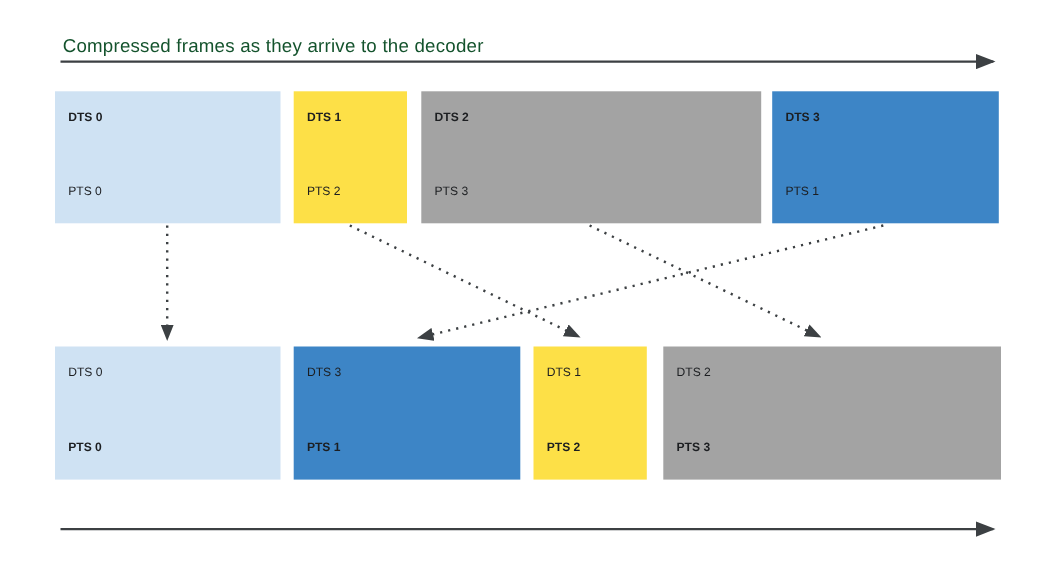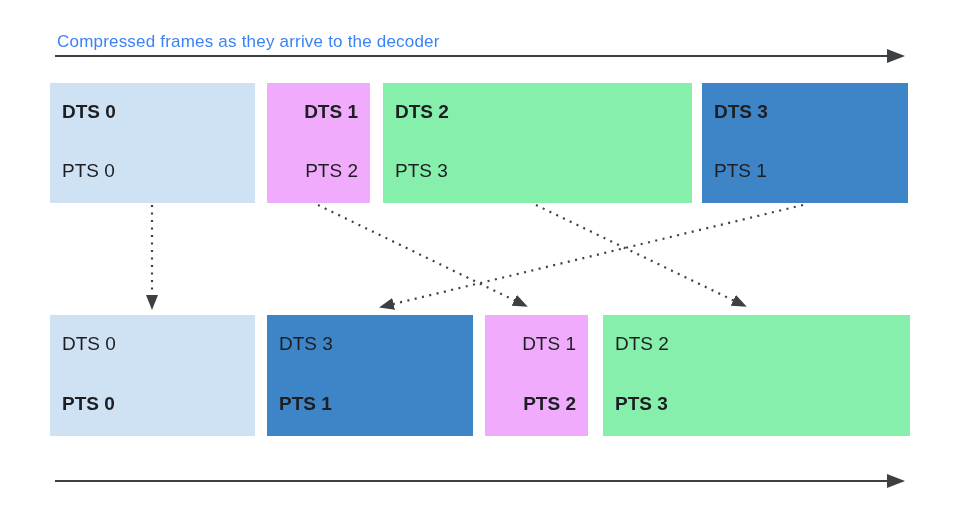--- a/index.html
+++ b/index.html
@@ -7,44 +7,44 @@
     position:relative;
     width:963px;height:523px;
     background:#ffffff;
     font-family:"Liberation Sans","DejaVu Sans",sans-serif;
     overflow:hidden;
   }
   .overlay{position:absolute;left:0;top:0;pointer-events:none;}
   .title{
     position:absolute;
     font-size:17px;
-    color:#3b82f6;
+    color:#14532d;
     letter-spacing:.2px;
     white-space:nowrap;
   }
   .title.top{left:57px;top:32px;}
   .title.bottom{left:57px;top:455px;}
   .frame{
     position:absolute;
     box-sizing:border-box;
     display:flex;
     flex-direction:column;
     justify-content:space-between;
     padding:19px 12px 23px 12px;
     color:#1c1e21;
-    font-size:19px;
+    font-size:11px;
     line-height:1;
   }
   .frame span{white-space:nowrap;}
   .row-top .dts{font-weight:bold;}
   .row-bottom .pts{font-weight:bold;}
   
   .c0{background:#cfe2f3;}
-  .c1{background:#f0abfc;align-items:flex-end;}
-  .c2{background:#86efac;}
+  .c1{background:#fde047;}
+  .c2{background:#a3a3a3;}
   .c3{background:#3d85c6;gap:39px;}
   
   .t{top:83px;height:120px;}
   .t0{left:50px;width:205px;}
   .t1{left:267px;width:103px;}
   .t2{left:383px;width:309px;}
   .t3{left:702px;width:206px;}
   
   .b{top:315px;height:121px;}
   .b0{left:50px;width:205px;}

